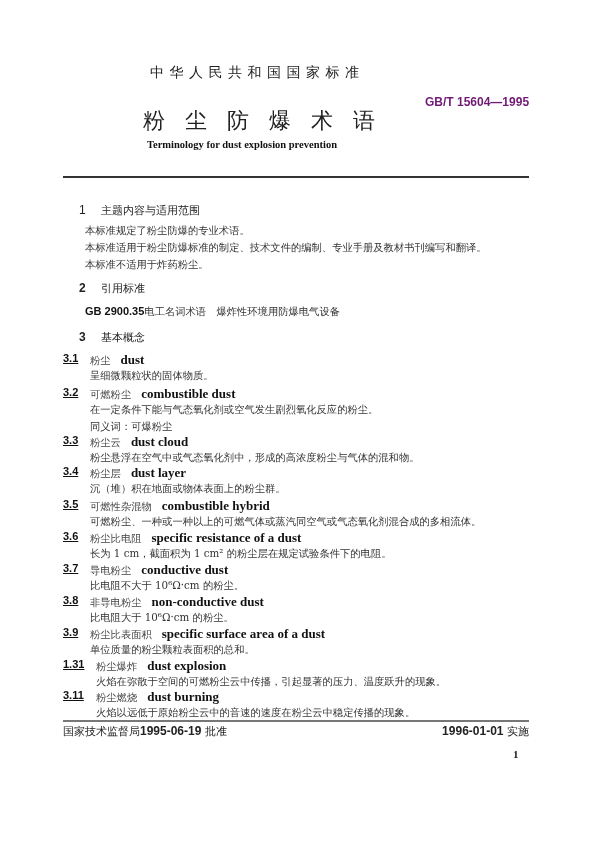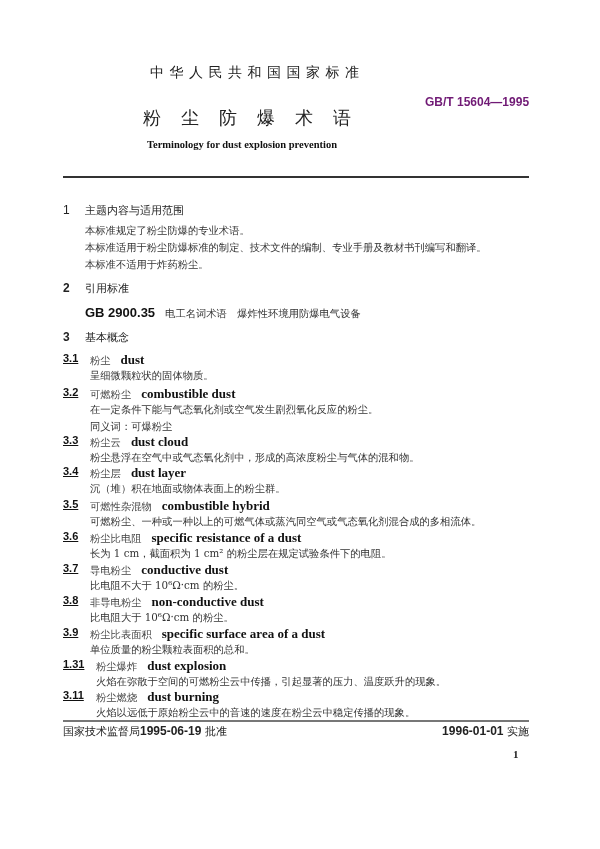--- a/index.html
+++ b/index.html
@@ -3,29 +3,29 @@
 <meta charset="utf-8">
 <style>
   html, body { margin:0; padding:0; }
   body {
     width:600px; height:849px; background:#ffffff; position:relative; overflow:hidden;
     font-family: "DejaVu Serif", "Liberation Serif", serif; color:#1a1a1a;
   }
   .abs { position:absolute; white-space:nowrap; }
   .hdr-cn { top:64px; left:150px; font-family:"DejaVu Sans", sans-serif; font-size:14px; letter-spacing:5.5px; color:#222; }
   .code { top:95px; left:425px; font-family:"Liberation Sans", sans-serif; font-size:12px; font-weight:bold; color:#701a75; }
-  .title { top:106px; left:143px; font-family:Liberation Mono, monospace; font-size:18px; letter-spacing:20px; color:#222; }
+  .title { top:106px; left:143px; font-family:Liberation Mono, monospace; font-size:22px; letter-spacing:20px; color:#222; }
   .subtitle { top:139px; left:147px; font-family:"Liberation Serif", serif; font-size:10.5px; font-weight:bold; color:#111; }
   .rule { position:absolute; left:63px; width:466px; height:2px; background:#333; }
   .rule.top { top:176px; }
   .rule.bottom { top:720px; background:#777; height:1.5px; }
-  .sec { font-family:"DejaVu Sans", sans-serif; font-size:11px; color:#222; }
+  .sec { font-family:"DejaVu Sans", sans-serif; font-size:11px; color:#222;margin-left:16px; }
   .sec .num { display:inline-block; width:22px; font-family:"Liberation Sans", sans-serif; font-size:12px; }
   .para { font-family:"DejaVu Serif", serif; font-size:10.3px; color:#333; }
-  .ref-code { font-family:"Liberation Sans", sans-serif; font-weight:bold; font-size:13px; color:#111; margin-right:10px; }
+  .ref-code { font-family:"Liberation Sans", sans-serif; font-weight:bold; font-size:11px; color:#111; }
   .term-row { font-size:10.3px; }
   .term-num { position:absolute; left:63px; font-family:"Liberation Sans", sans-serif; font-weight:bold; font-size:11px; color:#111;text-decoration:underline; }
   .term-cn { font-family:"DejaVu Serif", serif; color:#444; margin-right:10px; }
   .term-en { font-family:"Liberation Serif", serif; font-weight:bold; font-size:13px; color:#111; }
   .foot-left { top:724px; left:63px; font-family:"DejaVu Sans", sans-serif; font-size:11px; color:#222; }
   .foot-left b, .foot-right b { font-family:"Liberation Sans", sans-serif; font-size:12px; }
   .foot-right { top:724px; right:71px; font-family:"DejaVu Sans", sans-serif; font-size:11px; color:#222; }
   .page-num { top:748px; left:513px; font-family:"Liberation Serif", serif; font-weight:bold; font-size:11px; }
 </style>
 </head>

